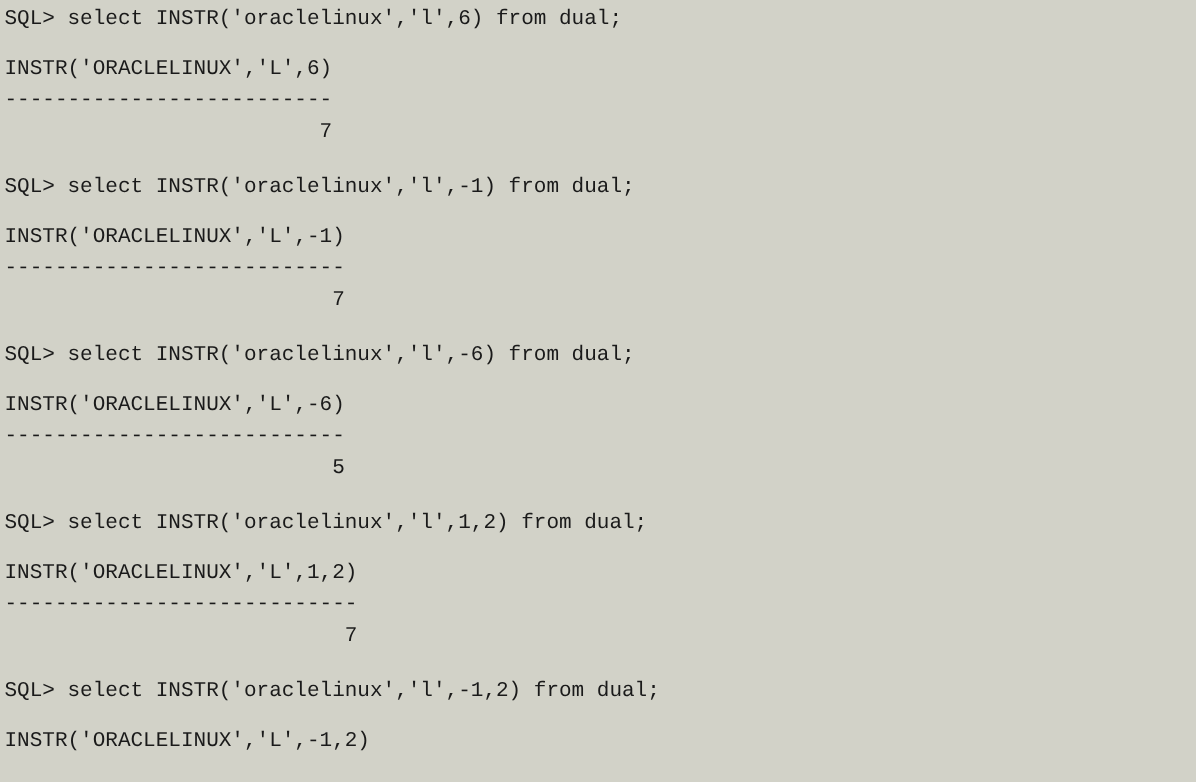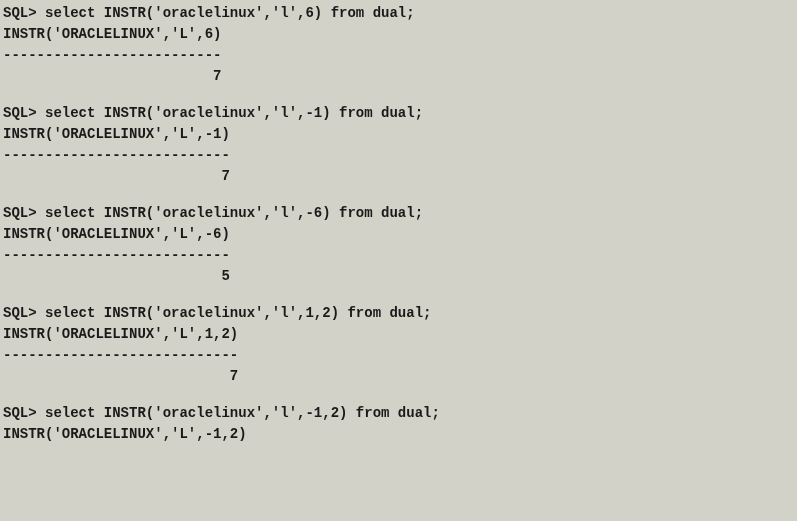--- a/index.html
+++ b/index.html
@@ -11,28 +11,27 @@
       color: #1a1a1a;
       line-height: 1.5;
       width: 797px;
       height: 521px;
       box-sizing: border-box;
       white-space: pre;
       overflow: hidden;
     }
     .block {
       margin-bottom: 16px;
-      font-weight: bold;
     }
     .prompt-line {
       display: block;
     }
     .result-header {
       display: block;
-      margin-top: 0;
+      margin-top: 12px;
     }
     .dashes {
       display: block;
     }
     .result-value {
       display: block;
     }
   </style>
 </head>
 <body><div class="block"><span class="prompt-line">SQL&gt; select INSTR('oraclelinux','l',6) from dual;</span><span class="result-header">INSTR('ORACLELINUX','L',6)</span><span class="dashes">--------------------------</span><span class="result-value">                         7</span></div><div class="block"><span class="prompt-line">SQL&gt; select INSTR('oraclelinux','l',-1) from dual;</span><span class="result-header">INSTR('ORACLELINUX','L',-1)</span><span class="dashes">---------------------------</span><span class="result-value">                          7</span></div><div class="block"><span class="prompt-line">SQL&gt; select INSTR('oraclelinux','l',-6) from dual;</span><span class="result-header">INSTR('ORACLELINUX','L',-6)</span><span class="dashes">---------------------------</span><span class="result-value">                          5</span></div><div class="block"><span class="prompt-line">SQL&gt; select INSTR('oraclelinux','l',1,2) from dual;</span><span class="result-header">INSTR('ORACLELINUX','L',1,2)</span><span class="dashes">----------------------------</span><span class="result-value">                           7</span></div><div class="block"><span class="prompt-line">SQL&gt; select INSTR('oraclelinux','l',-1,2) from dual;</span><span class="result-header">INSTR('ORACLELINUX','L',-1,2)</span></div>

